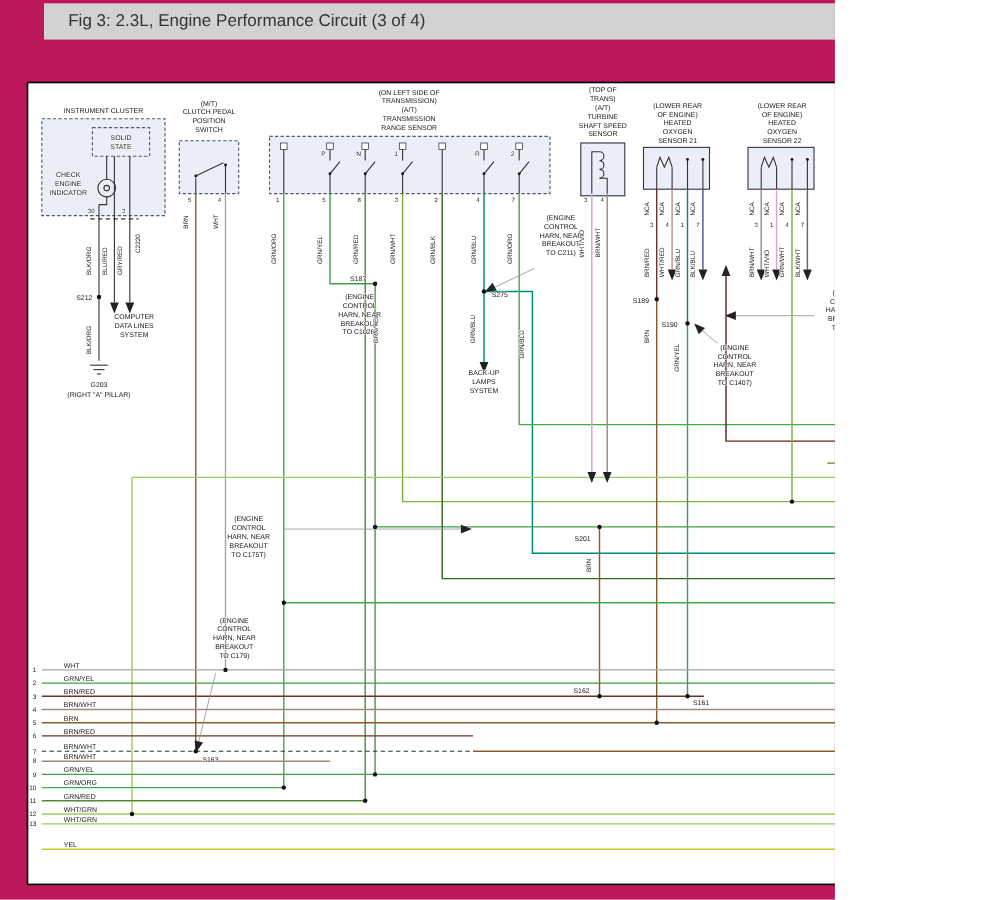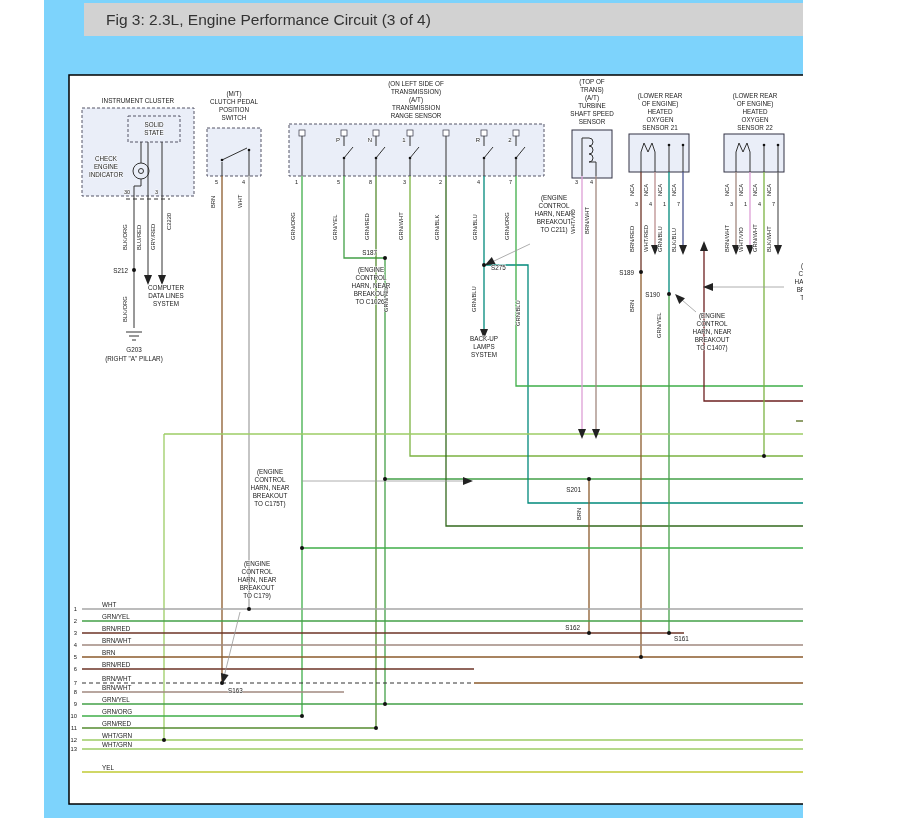--- a/index.html
+++ b/index.html
@@ -1,17 +1,17 @@
 <!DOCTYPE html>
 <html><head>
 <meta charset="utf-8">
 <style>
   html,body{margin:0;padding:0;background:#ffffff;}
   body{width:897px;height:818px;font-family:"Liberation Sans",sans-serif;}
-  .stage{position:relative;width:759px;height:818px;overflow:hidden;background:#7dd3fc;margin-left:44px;}
+  .stage{position:relative;width:759px;height:818px;overflow:hidden;background:#be185d;}
   .titlebar{position:absolute;left:40px;top:3px;width:857px;height:33px;background:#d2d2d2;display:flex;align-items:center;}
   .titlebar span{padding-left:22px;font-size:15.5px;color:#333;}
   svg{position:absolute;left:0;top:0;}
   svg text{font-family:"Liberation Sans",sans-serif;fill:#1a1a1a;paint-order:stroke;stroke:#ffffff;stroke-width:0.9px;}
 </style>
 </head>
 <body>
 
 <div class="stage">
   <div class="titlebar">

